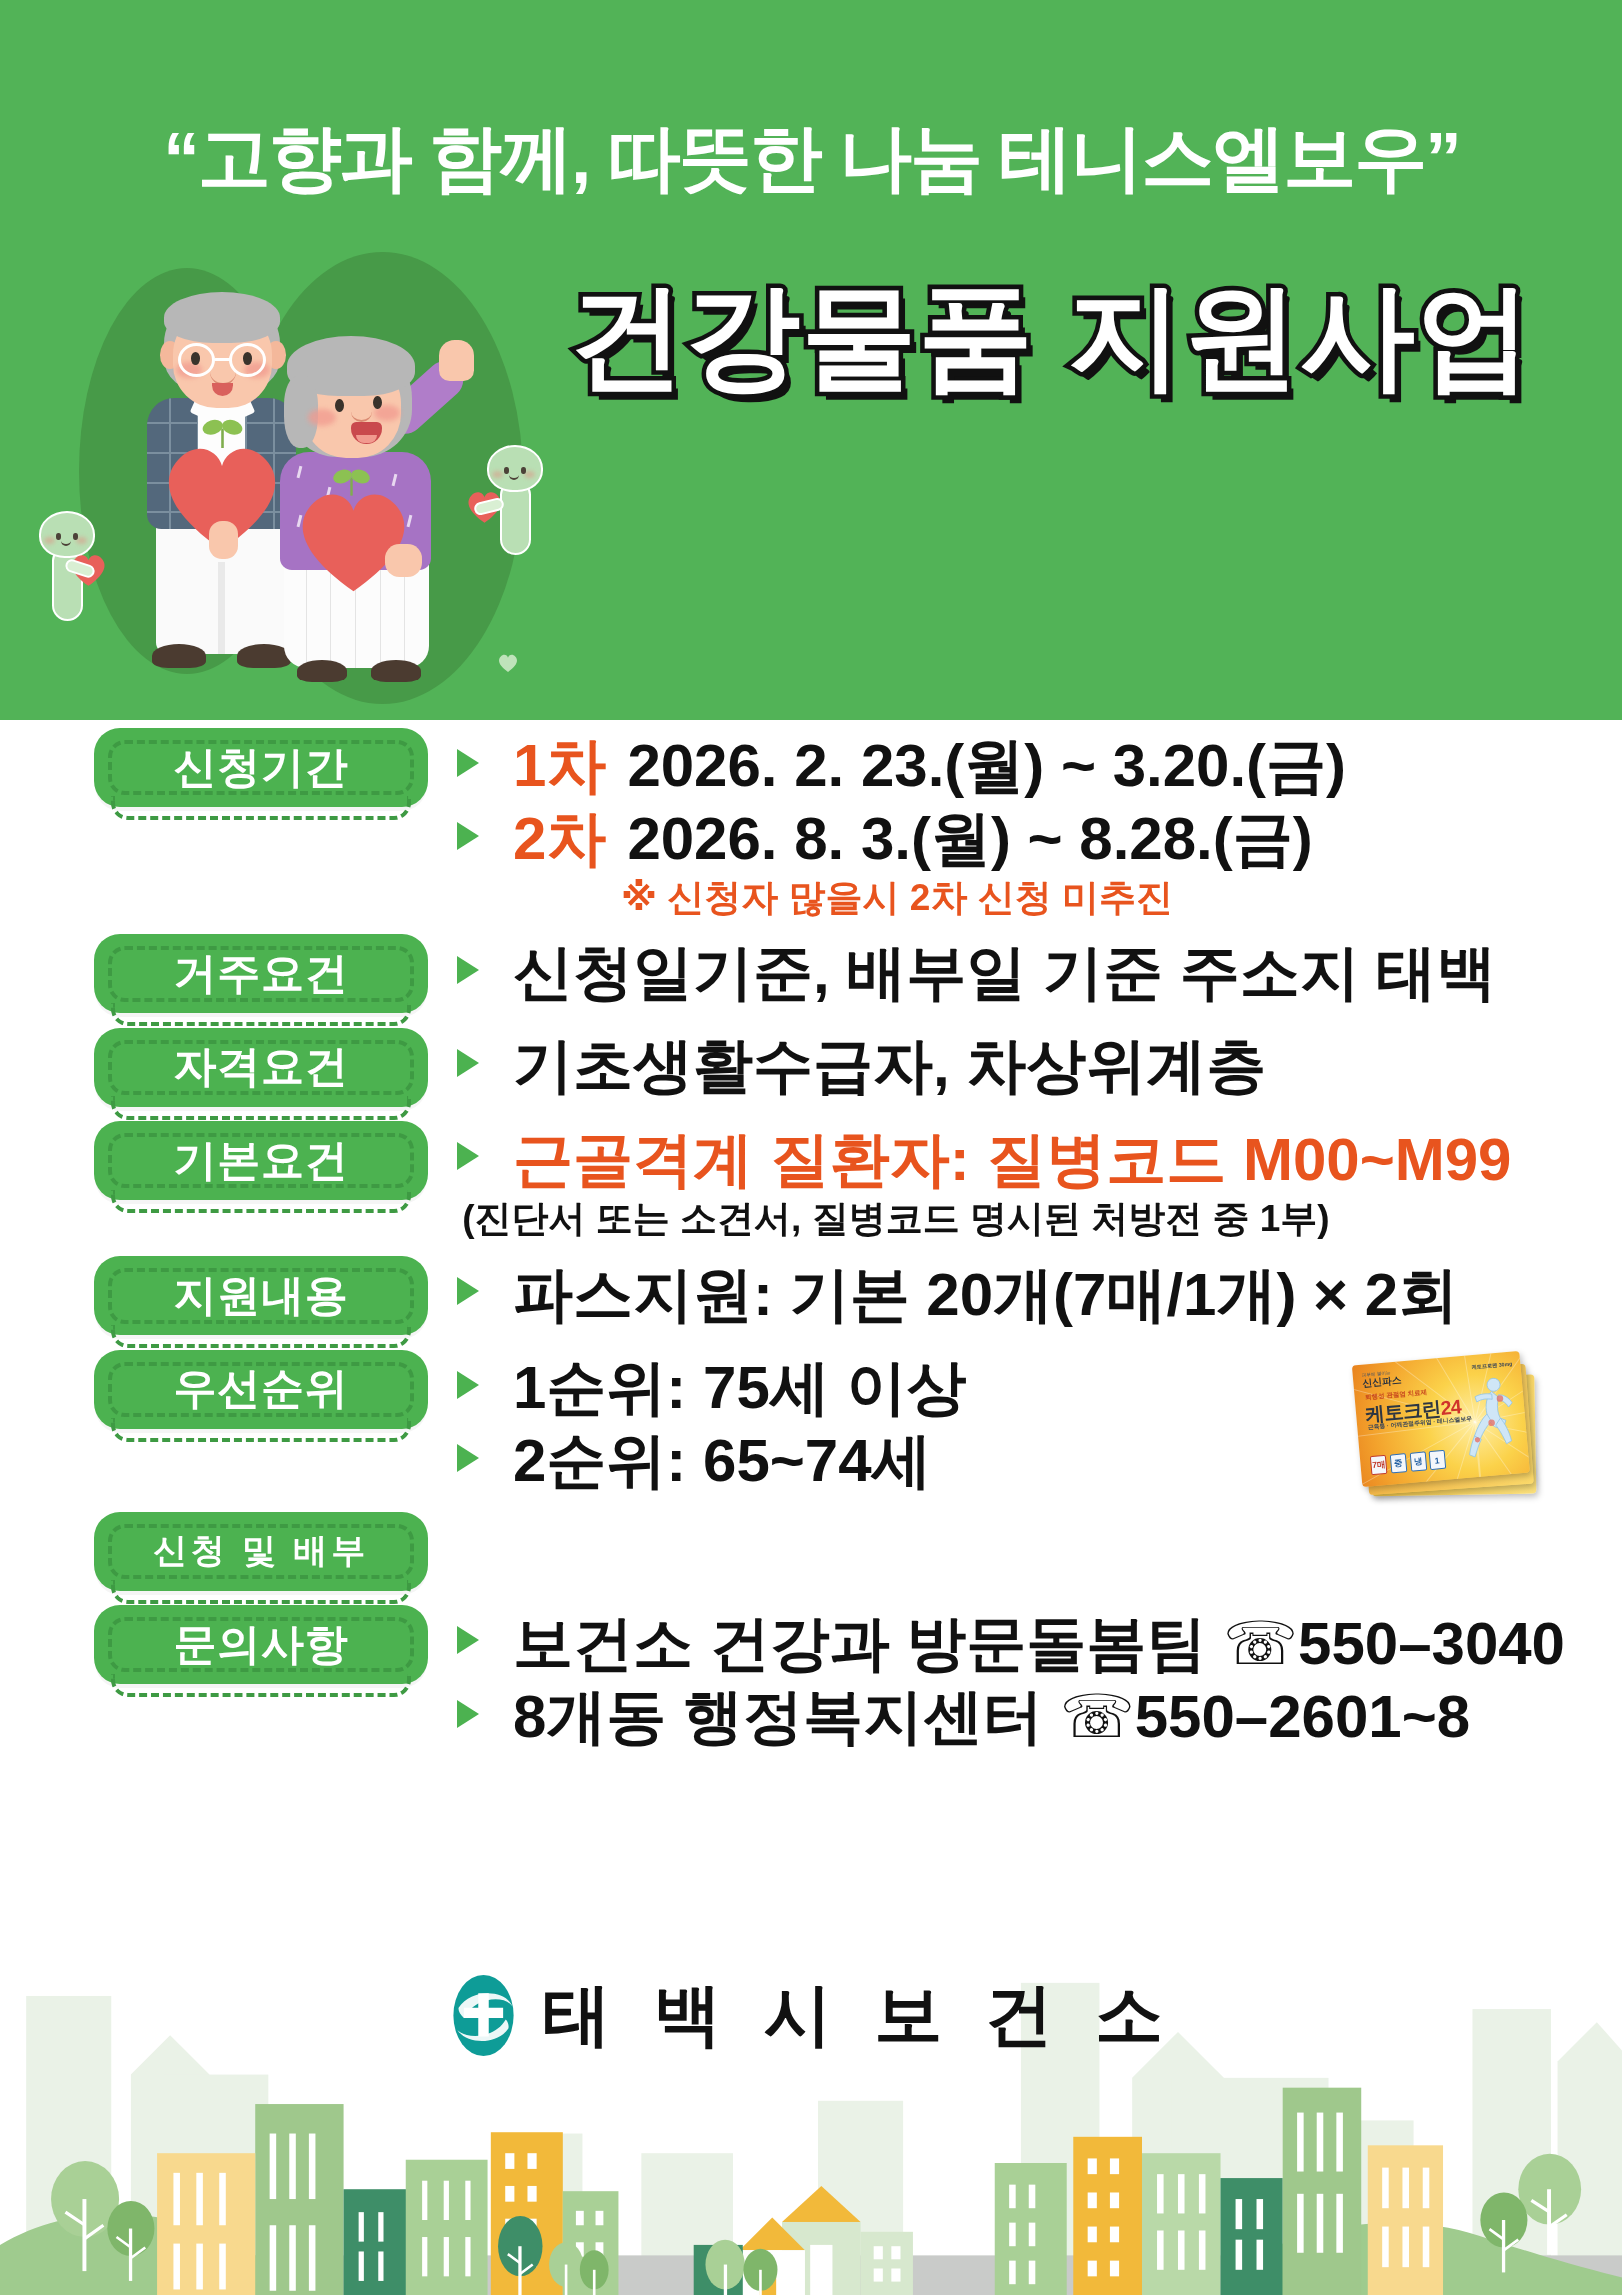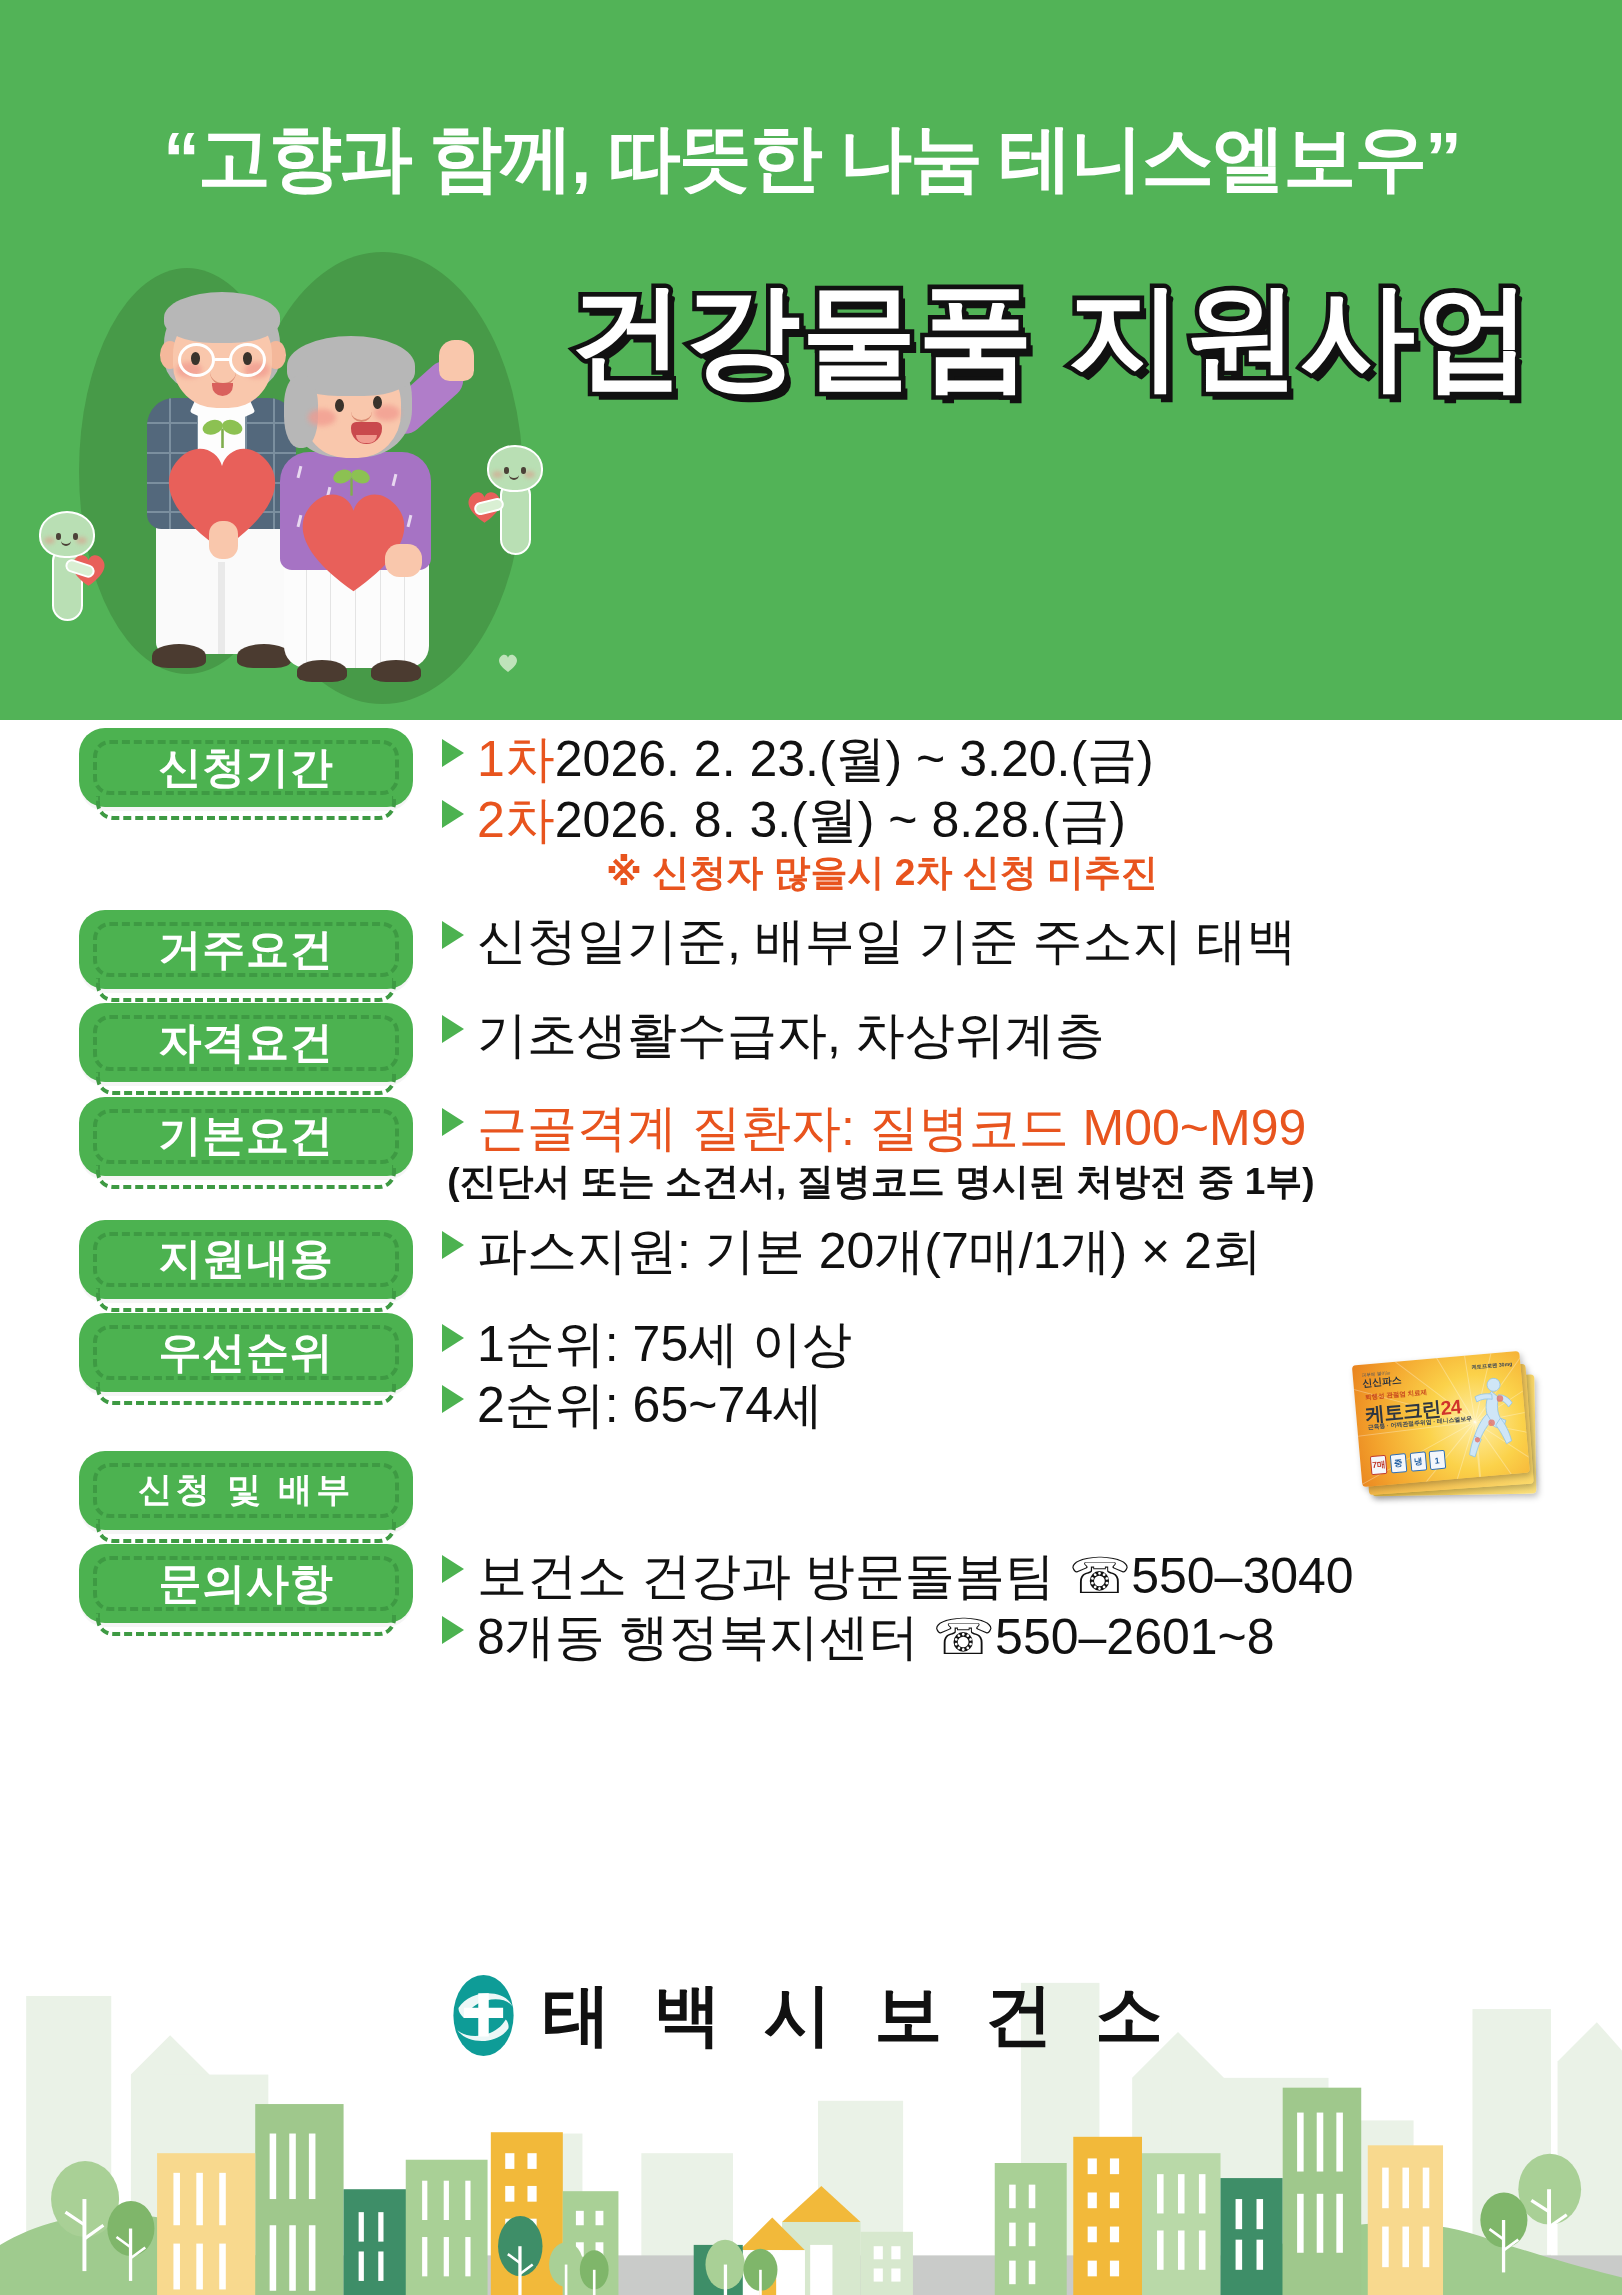--- a/index.html
+++ b/index.html
@@ -118,21 +118,21 @@
   #title-line2 {
     color: #FFFFFF;
     -webkit-text-stroke: 9.2px #111111;
     paint-order: stroke fill;
     text-shadow: 6.5px 7.9px 0 #111111;
     margin-top: 11.8px;
   }
 
   
   #info {
-    position: absolute; left: 0; top: 728px;
+    position: absolute; left: 15px; top: 728px;
     width: 1557px;
   }
   .row {
     position: relative;
     display: flex;
     align-items: flex-start;
     padding-left: 79px;
     margin-bottom: 14.4px;
   }
   
@@ -173,24 +173,25 @@
   .badge.wide .badge-text { letter-spacing: 3.9px; font-size: 34px; }
 
   
   .content {
     flex: 1 1 auto;
     padding-left: 29px;
     padding-top: 1.3px;
   }
   .bullet-line {
     display: flex; align-items: baseline;
-    font-size: 50px; font-weight: normal;
+    font-size: 60px; font-weight: bold;
     color: #111111;
     line-height: 1.22;
     white-space: nowrap;
+    gap: 21px;
   }
   .tri {
     flex: 0 0 auto;
     width: 0; height: 0;
     border-left: 22px solid #4CB250;
     border-top: 14.4px solid transparent;
     border-bottom: 14.4px solid transparent;
     margin-right: 13px;
     position: relative; top: -9.2px;
   }

